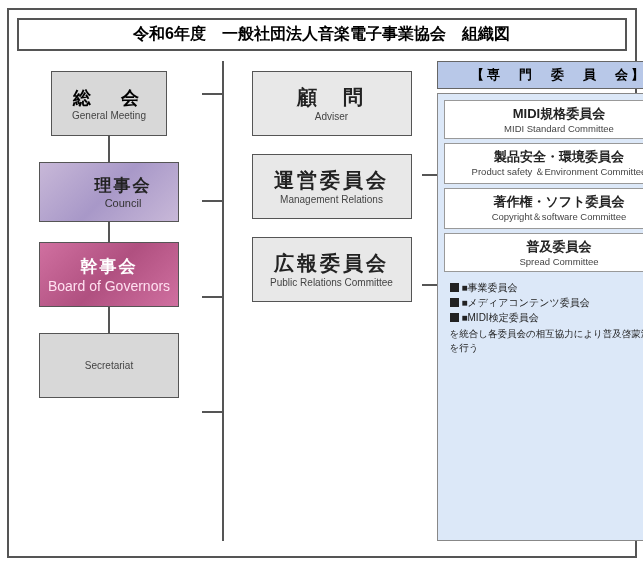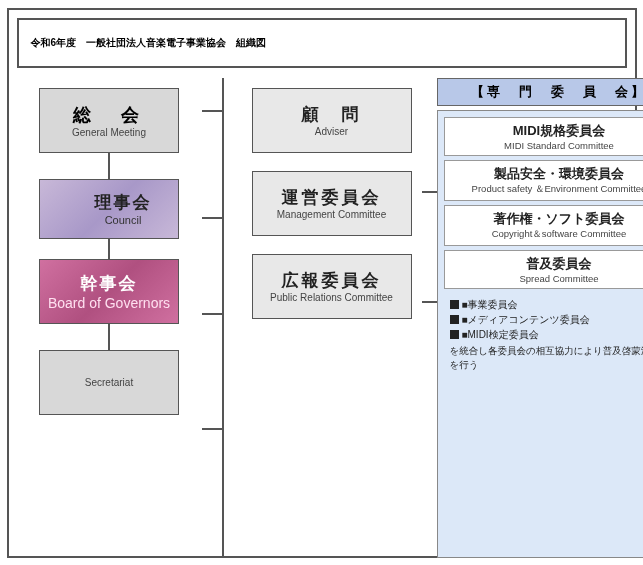--- a/index.html
+++ b/index.html
@@ -16,22 +16,23 @@
     .org-chart {
       width: 630px;
       height: 550px;
       border: 2px solid #555;
       position: relative;
       background: #fff;
       padding: 8px;
     }
     .title-bar {
       border: 2px solid #555;
-      padding: 16px 12px;
-      font-size: 10px;
+      padding: 4px 12px;
+      text-align: center;
+      font-size: 16px;
       font-weight: bold;
       margin-bottom: 10px;
       display: inline-block;
       width: 100%;
     }
     .main-layout {
       display: flex;
       width: 100%;
       height: calc(100% - 50px);
     }
@@ -47,21 +48,21 @@
     }
     .box {
       border: 1.5px solid #555;
       text-align: center;
       display: flex;
       flex-direction: column;
       align-items: center;
       justify-content: center;
     }
     .sokai-box {
-      width: 140px;
+      width: 116px;
       height: 65px;
       background: #d8d8d8;
       text-align: center;
     }
     .sokai-box .jp-title {
       font-size: 18px;
       letter-spacing: 6px;
       font-weight: bold;
     }
     .sokai-box .en-title {
@@ -130,21 +131,21 @@
       background: #e8e8e8;
       border: 1.5px solid #555;
       text-align: center;
       display: flex;
       flex-direction: column;
       align-items: center;
       justify-content: center;
       margin-bottom: 18px;
     }
     .mid-box .jp-title {
-      font-size: 17px;
+      font-size: 20px;
       letter-spacing: 3px;
       font-weight: bold;
       color: #222;
     }
     .mid-box .en-title {
       font-size: 10px;
       color: #444;
     }
 
     
@@ -265,21 +266,21 @@
       <div style="position:absolute; left:0; top:0; bottom:0; width:2px; background:#555;"></div>
 
       <div class="mid-box" style="margin-left:20px;">
         <div class="jp-title">顧　問</div>
         <div class="en-title">Adviser</div>
       </div>
 
 
       <div class="mid-box" style="margin-left:20px;">
         <div class="jp-title">運営委員会</div>
-        <div class="en-title">Management Committee</div>
+        <div class="en-title">Management Relations</div>
       </div>
 
       <div class="mid-box" style="margin-left:20px;align-items:center;">
         <div class="jp-title">広報委員会</div>
         <div class="en-title">Public Relations Committee</div>
       </div>
     </div>
 
     <div style="width:15px; position:relative; flex-shrink:0;">
       <div style="position:absolute; left:0; top:113px; width:15px; height:2px; background:#555;"></div>

